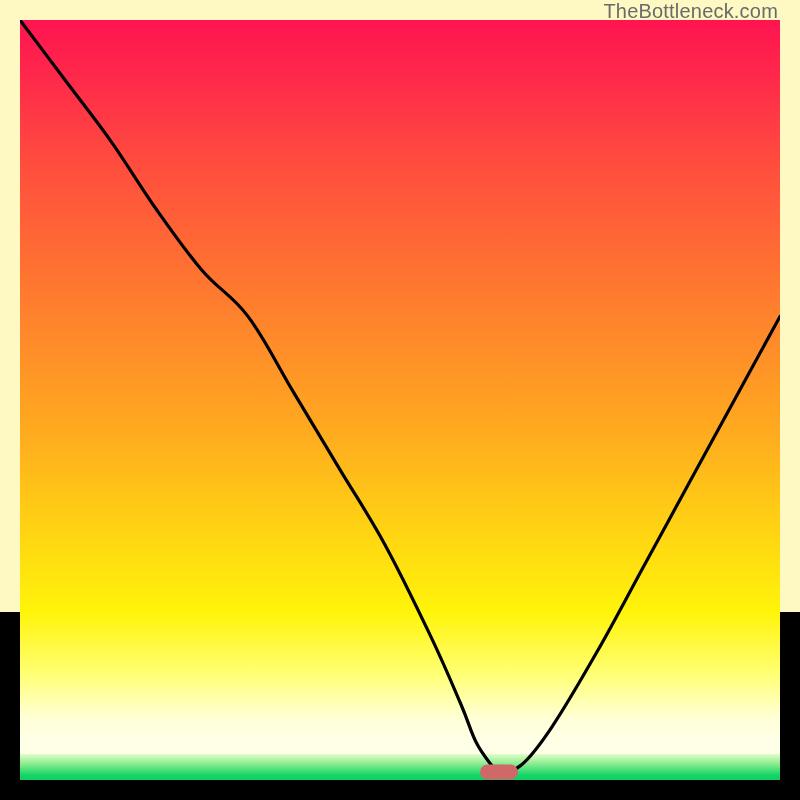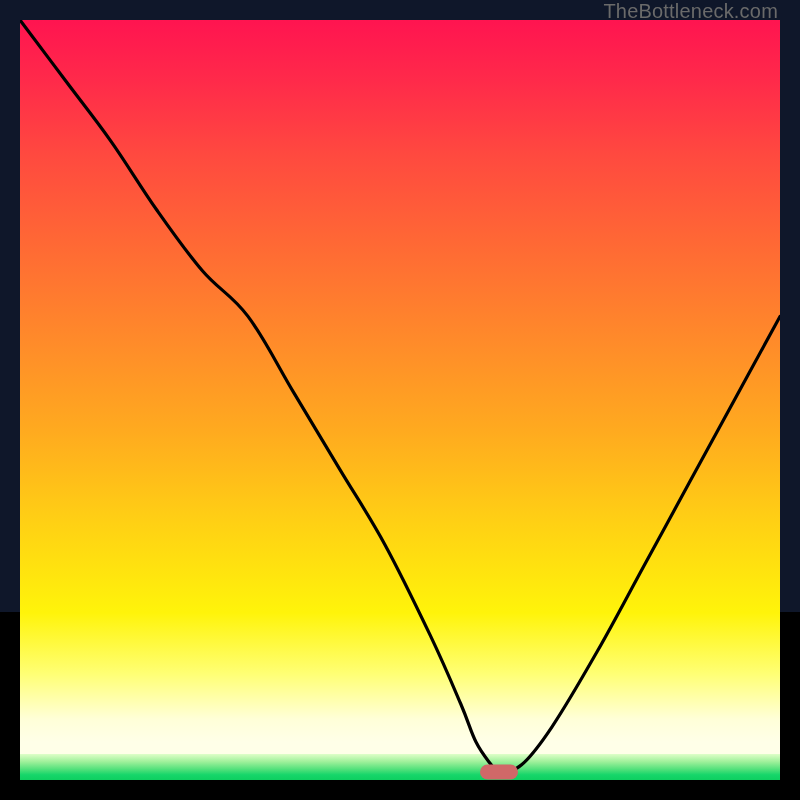--- a/index.html
+++ b/index.html
@@ -10,21 +10,21 @@
     background: #000;
     overflow: hidden;
     font-family: Arial, Helvetica, sans-serif;
   }
   .frame {
     position: absolute;
     left: 0;
     top: 0;
     width: 800px;
     height: 612px;
-    background: #0f172a;
+    background: #fef9c3;
   }
   .plot {
     position: absolute;
     left: 20px;
     top: 20px;
     width: 760px;
     height: 760px;
     
     background: linear-gradient(
       to bottom,

